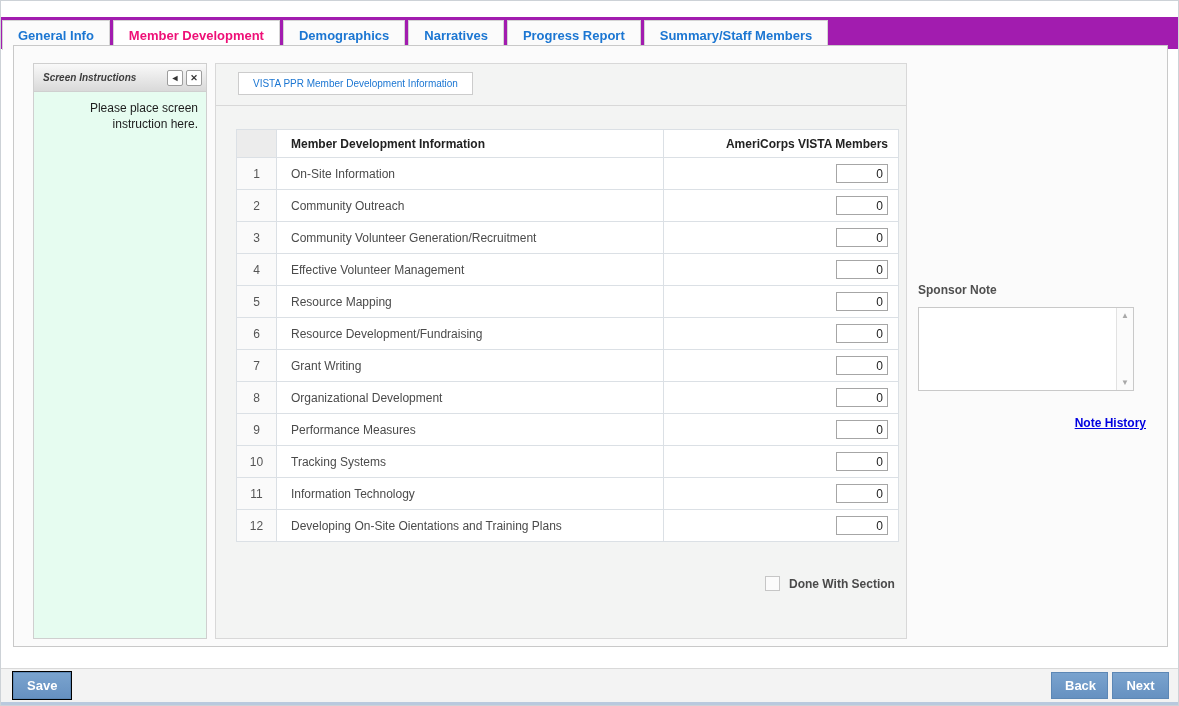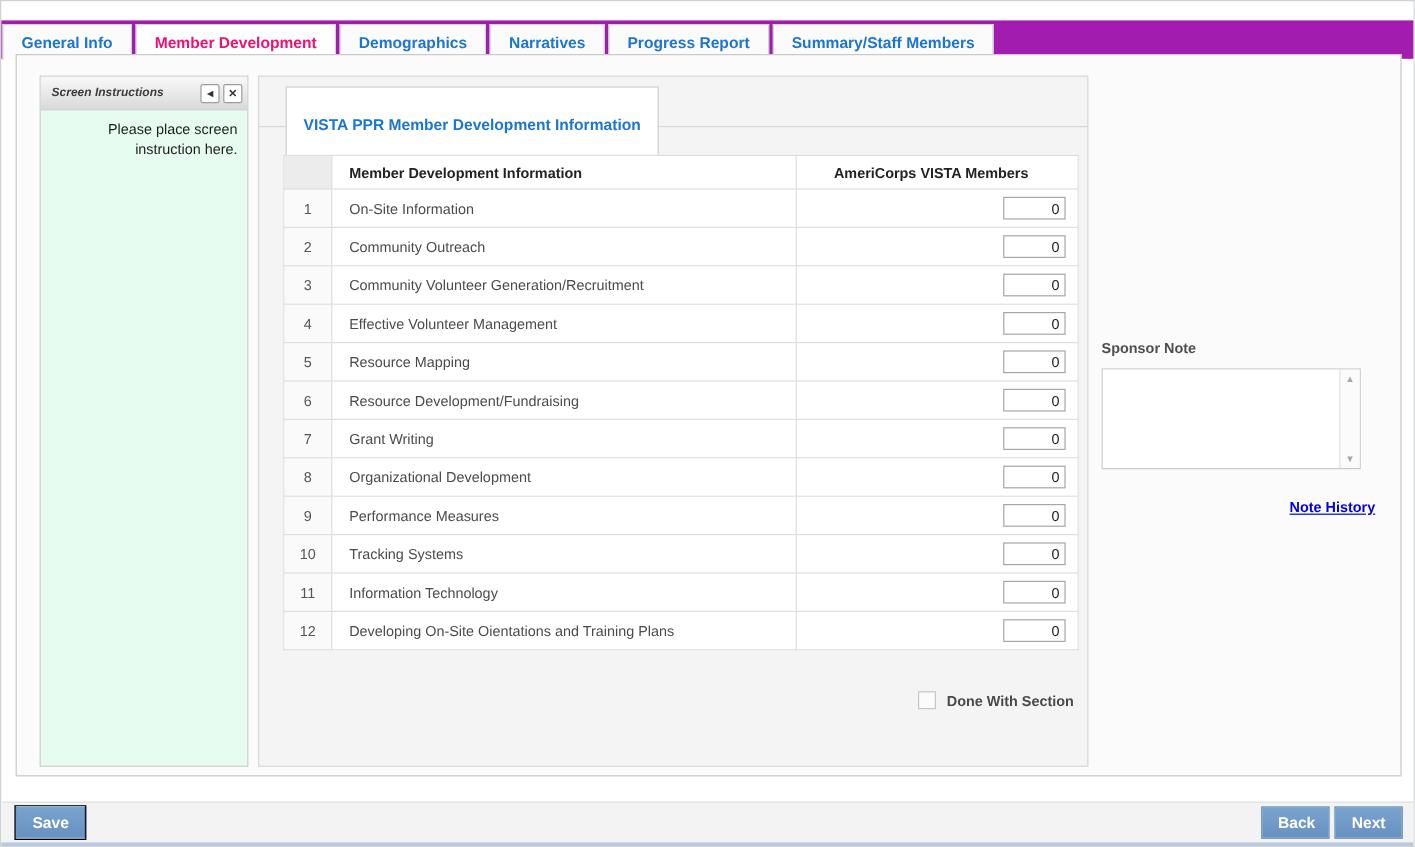--- a/index.html
+++ b/index.html
@@ -50,33 +50,33 @@
   .si-body { padding:9px 8px; font-size:12px; color:#1d1d1d; line-height:1.3;text-align:right; }
 
   
   .main-panel {
     position:absolute; left:201px; top:17px; width:692px; height:576px;
     background:#f3f4f3; border:1px solid #d8d8d8;
   }
   .panel-rule { position:absolute; top:41px; left:0; right:0; border-top:1px solid #d8d8d8; }
   .panel-title {
     position:absolute; top:8px; left:22px; background:#fff;
-    border:1px solid #ccc; padding:23px 14px;
-    font-size:13px; font-weight:bold; color:var(--accent-blue);
+    border:1px solid #ccc; padding:5px 14px;
+    font-size:10px; font-weight:normal; color:var(--accent-blue);
   }
 
   table.md-table {
     position:absolute; left:20px; top:65px;
     border-collapse:collapse; background:#fff;
   }
   .md-table th, .md-table td { border:1px solid #dbe0e5; font-size:12px; }
   .md-table th { height:28px; font-weight:bold; color:#222; background:#fff; }
   .md-table th.c-idx { width:40px; background:#ececec; }
   .md-table th.c-label { width:387px; text-align:left; padding-left:14px; }
-  .md-table th.c-value { width:235px; padding-right:10px; }
+  .md-table th.c-value { width:235px; text-align:right; padding-right:10px; }
   .md-table td { height:32px; background:#fff; }
   .md-table td.c-idx { text-align:center; color:#555; background:#fafafa; }
   .md-table td.c-label { padding-left:14px; color:#4b4b4b; }
   .md-table td.c-value { text-align:right; padding-right:10px; }
   .num-input {
     width:52px; height:19px; border:1px solid #a6a6a6; background:#fff;
     font-family:"Liberation Sans",sans-serif; font-size:12px; color:#222;
     text-align:right; padding:0 4px;
   }
 

